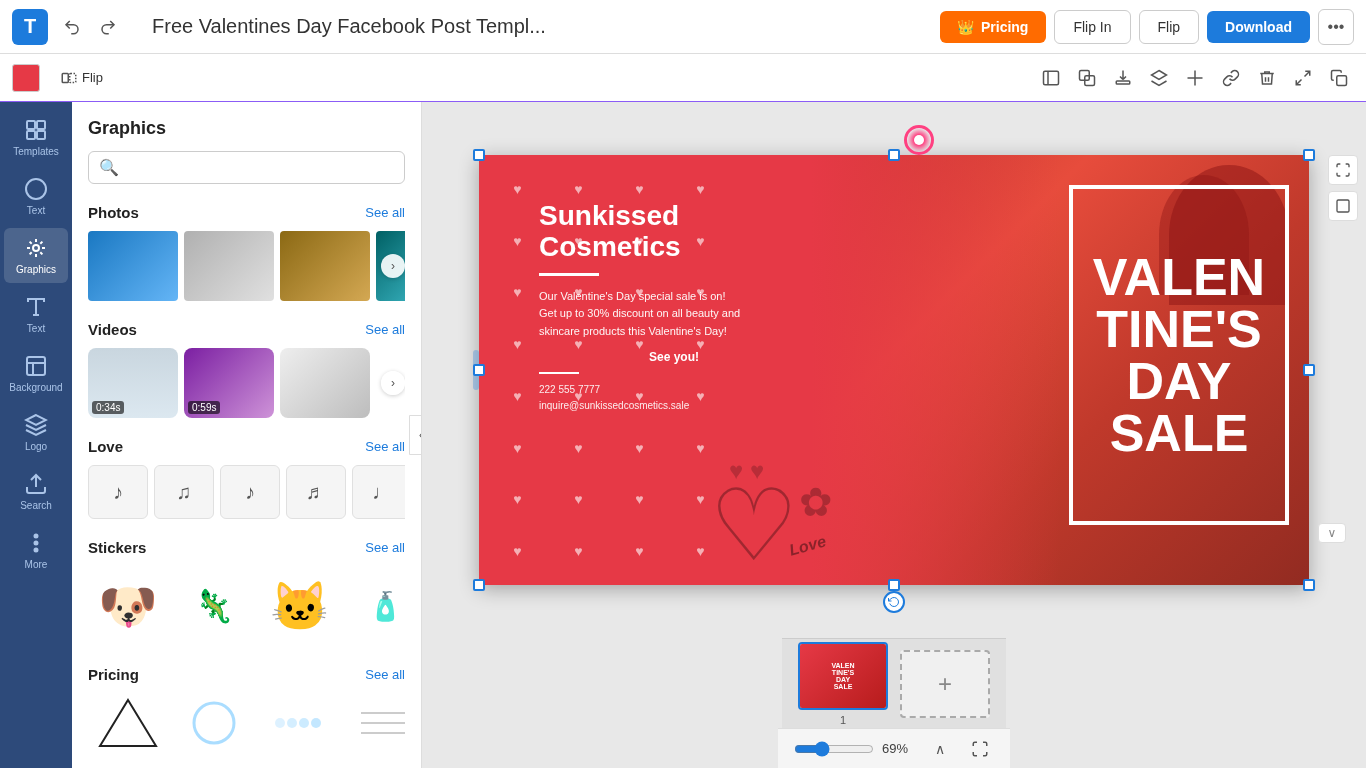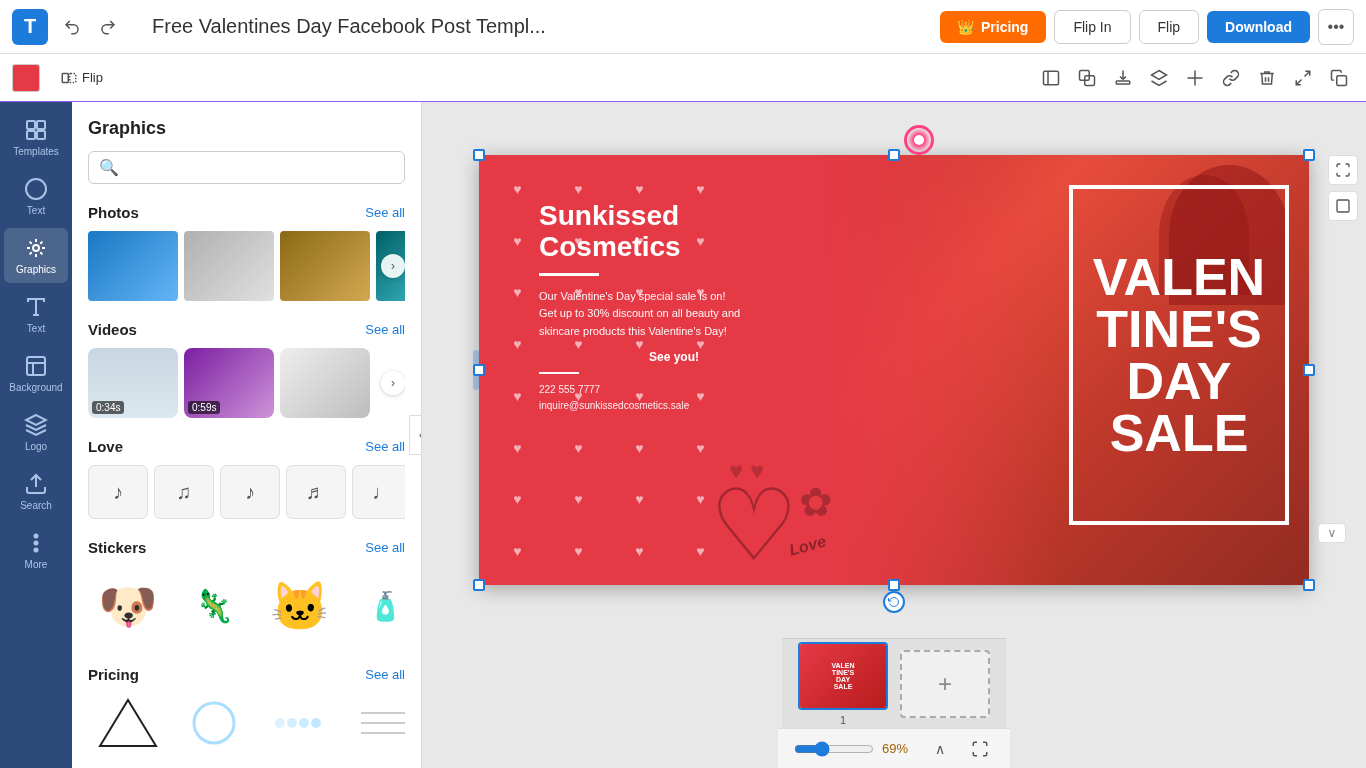--- a/index.html
+++ b/index.html
@@ -316,21 +316,21 @@
       justify-content: flex-end;
       padding: 0 16px;
       gap: 8px;
       flex-shrink: 0;
     }
     .zoom-slider {
       width: 80px;
       accent-color: #1d7bdc;
     }
     .zoom-label {
-      font-size: 13px; color: #a16207; min-width: 36px;
+      font-size: 13px; color: #404040; min-width: 36px;
     }
     .zoom-icon-btn {
       width: 28px; height: 28px; background: none; border: none; cursor: pointer;
       border-radius: 4px; display: flex; align-items: center; justify-content: center;
       color: #555; font-size: 14px;
     }
     .expand-icon-btn {
       width: 28px; height: 28px; background: none; border: none; cursor: pointer;
       border-radius: 4px; display: flex; align-items: center; justify-content: center;
       color: #555; font-size: 18px; margin-left: 4px;

